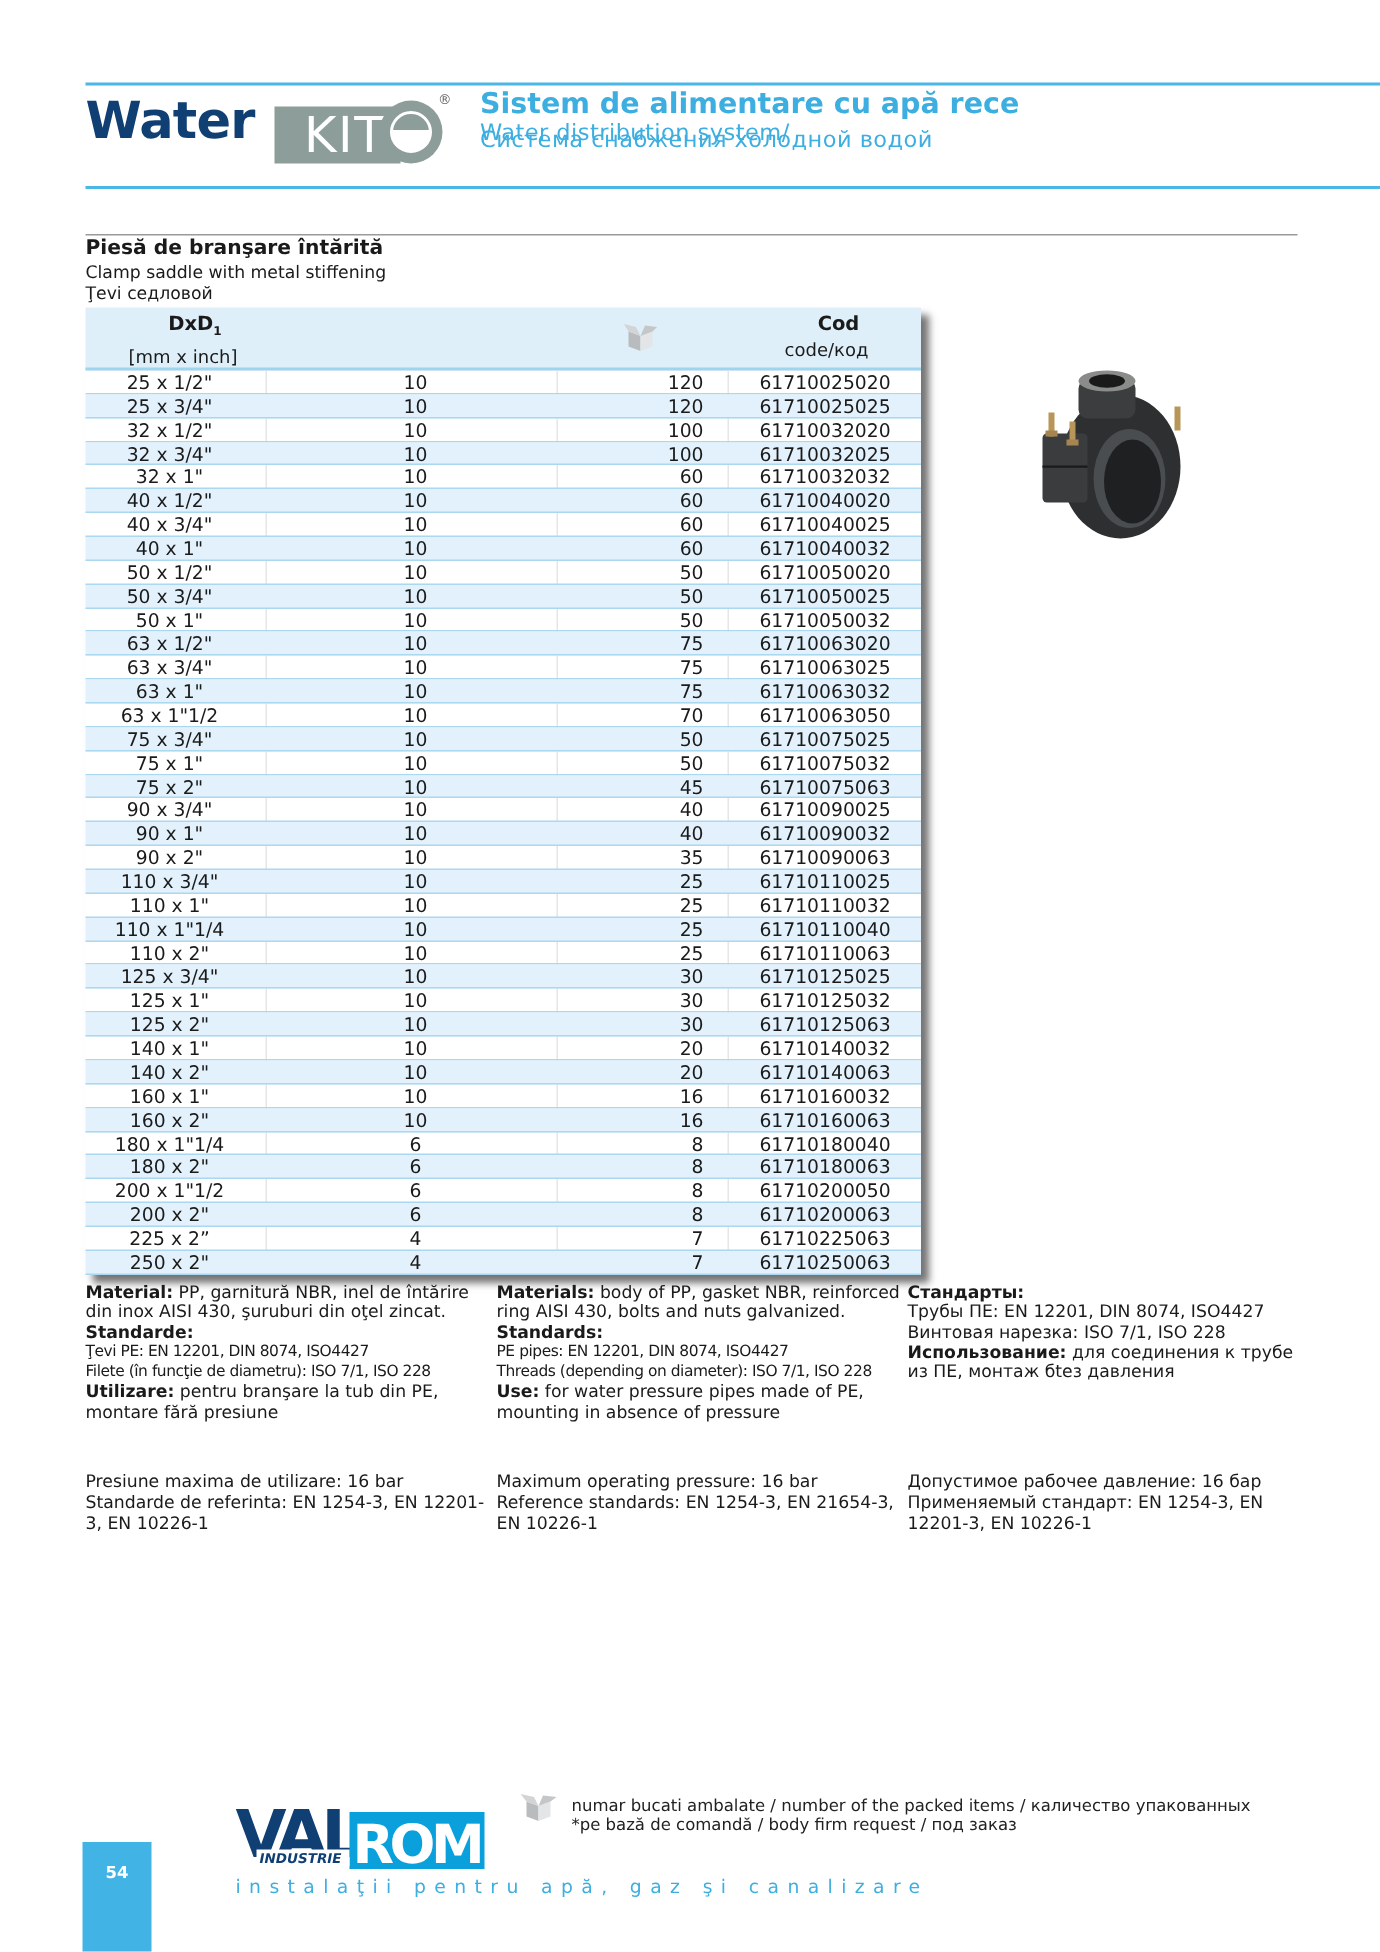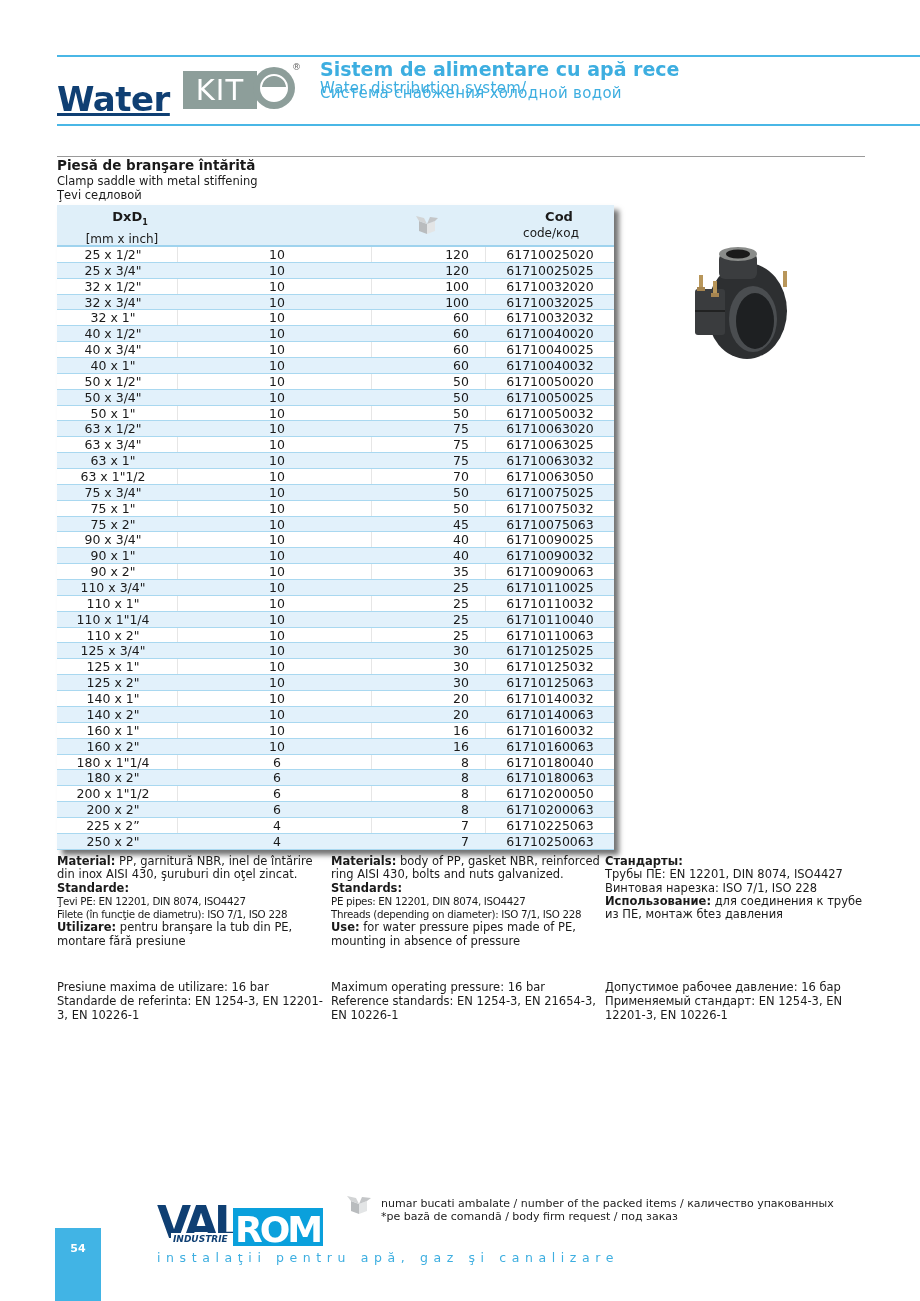--- a/index.html
+++ b/index.html
@@ -1,23 +1,23 @@
 <!DOCTYPE html>
 <html><head>
 <meta charset="utf-8">
 <style>
   html, body { margin:0; padding:0; background:#ffffff; }
   body { width:920px; height:1301px; position:relative; overflow:hidden;
          font-family:"DejaVu Sans", "Liberation Sans", sans-serif; color:#1a1a1a; }
   .hline { position:absolute; height:2px; background:#4ab7e6; }
-  .logo-water { position:absolute; left:57px; top:78px; font-family:"DejaVu Sans", sans-serif;
-                font-weight:bold; font-size:34px; color:#0f3f73; letter-spacing:-0.5px; line-height:42px;text-decoration:underline; }
+  .logo-water { position:absolute; left:57px; top:60px; font-family:"DejaVu Sans", sans-serif;
+                font-weight:bold; font-size:34px; color:#0f3f73; letter-spacing:-0.5px; line-height:42px; }
   .logo-kit { position:absolute; left:183px; top:67px; width:113px; height:47px; }
   .kit-box { position:absolute; left:0; top:4px; width:74px; height:38px; background:#8d9e9a; color:#fff;
-             font-family:"DejaVu Sans", sans-serif; font-size:29px; line-height:38px; text-align:center; letter-spacing:1px; }
+             font-family:"DejaVu Sans", sans-serif; font-size:33px; line-height:38px; text-align:center; letter-spacing:1px;padding-left:10px; }
   .kit-circle { position:absolute; left:70px; top:0; width:42px; height:42px; border-radius:50%;
                 background:#8d9e9a; }
   .kit-inner { position:absolute; left:7px; top:7px; width:24px; height:24px; border-radius:50%;
                border:2px solid #fff; background:linear-gradient(#8d9e9a 0 45%, #fff 45% 100%); }
   .reg { position:absolute; left:292px; top:62px; font-size:9px; color:#666; }
   .hdr-title { position:absolute; left:320px; top:58px; font-weight:bold; font-size:19px; color:#3daee0; }
   .hdr-sub { position:absolute; left:320px; font-size:15px; color:#3daee0; letter-spacing:0.3px; }
 
   .sec-line { position:absolute; left:57px; top:156px; width:808px; height:1px; background:#9a9a9a; }
   .prod-title { position:absolute; left:57px; top:157px; font-weight:bold; font-size:13.5px; }

